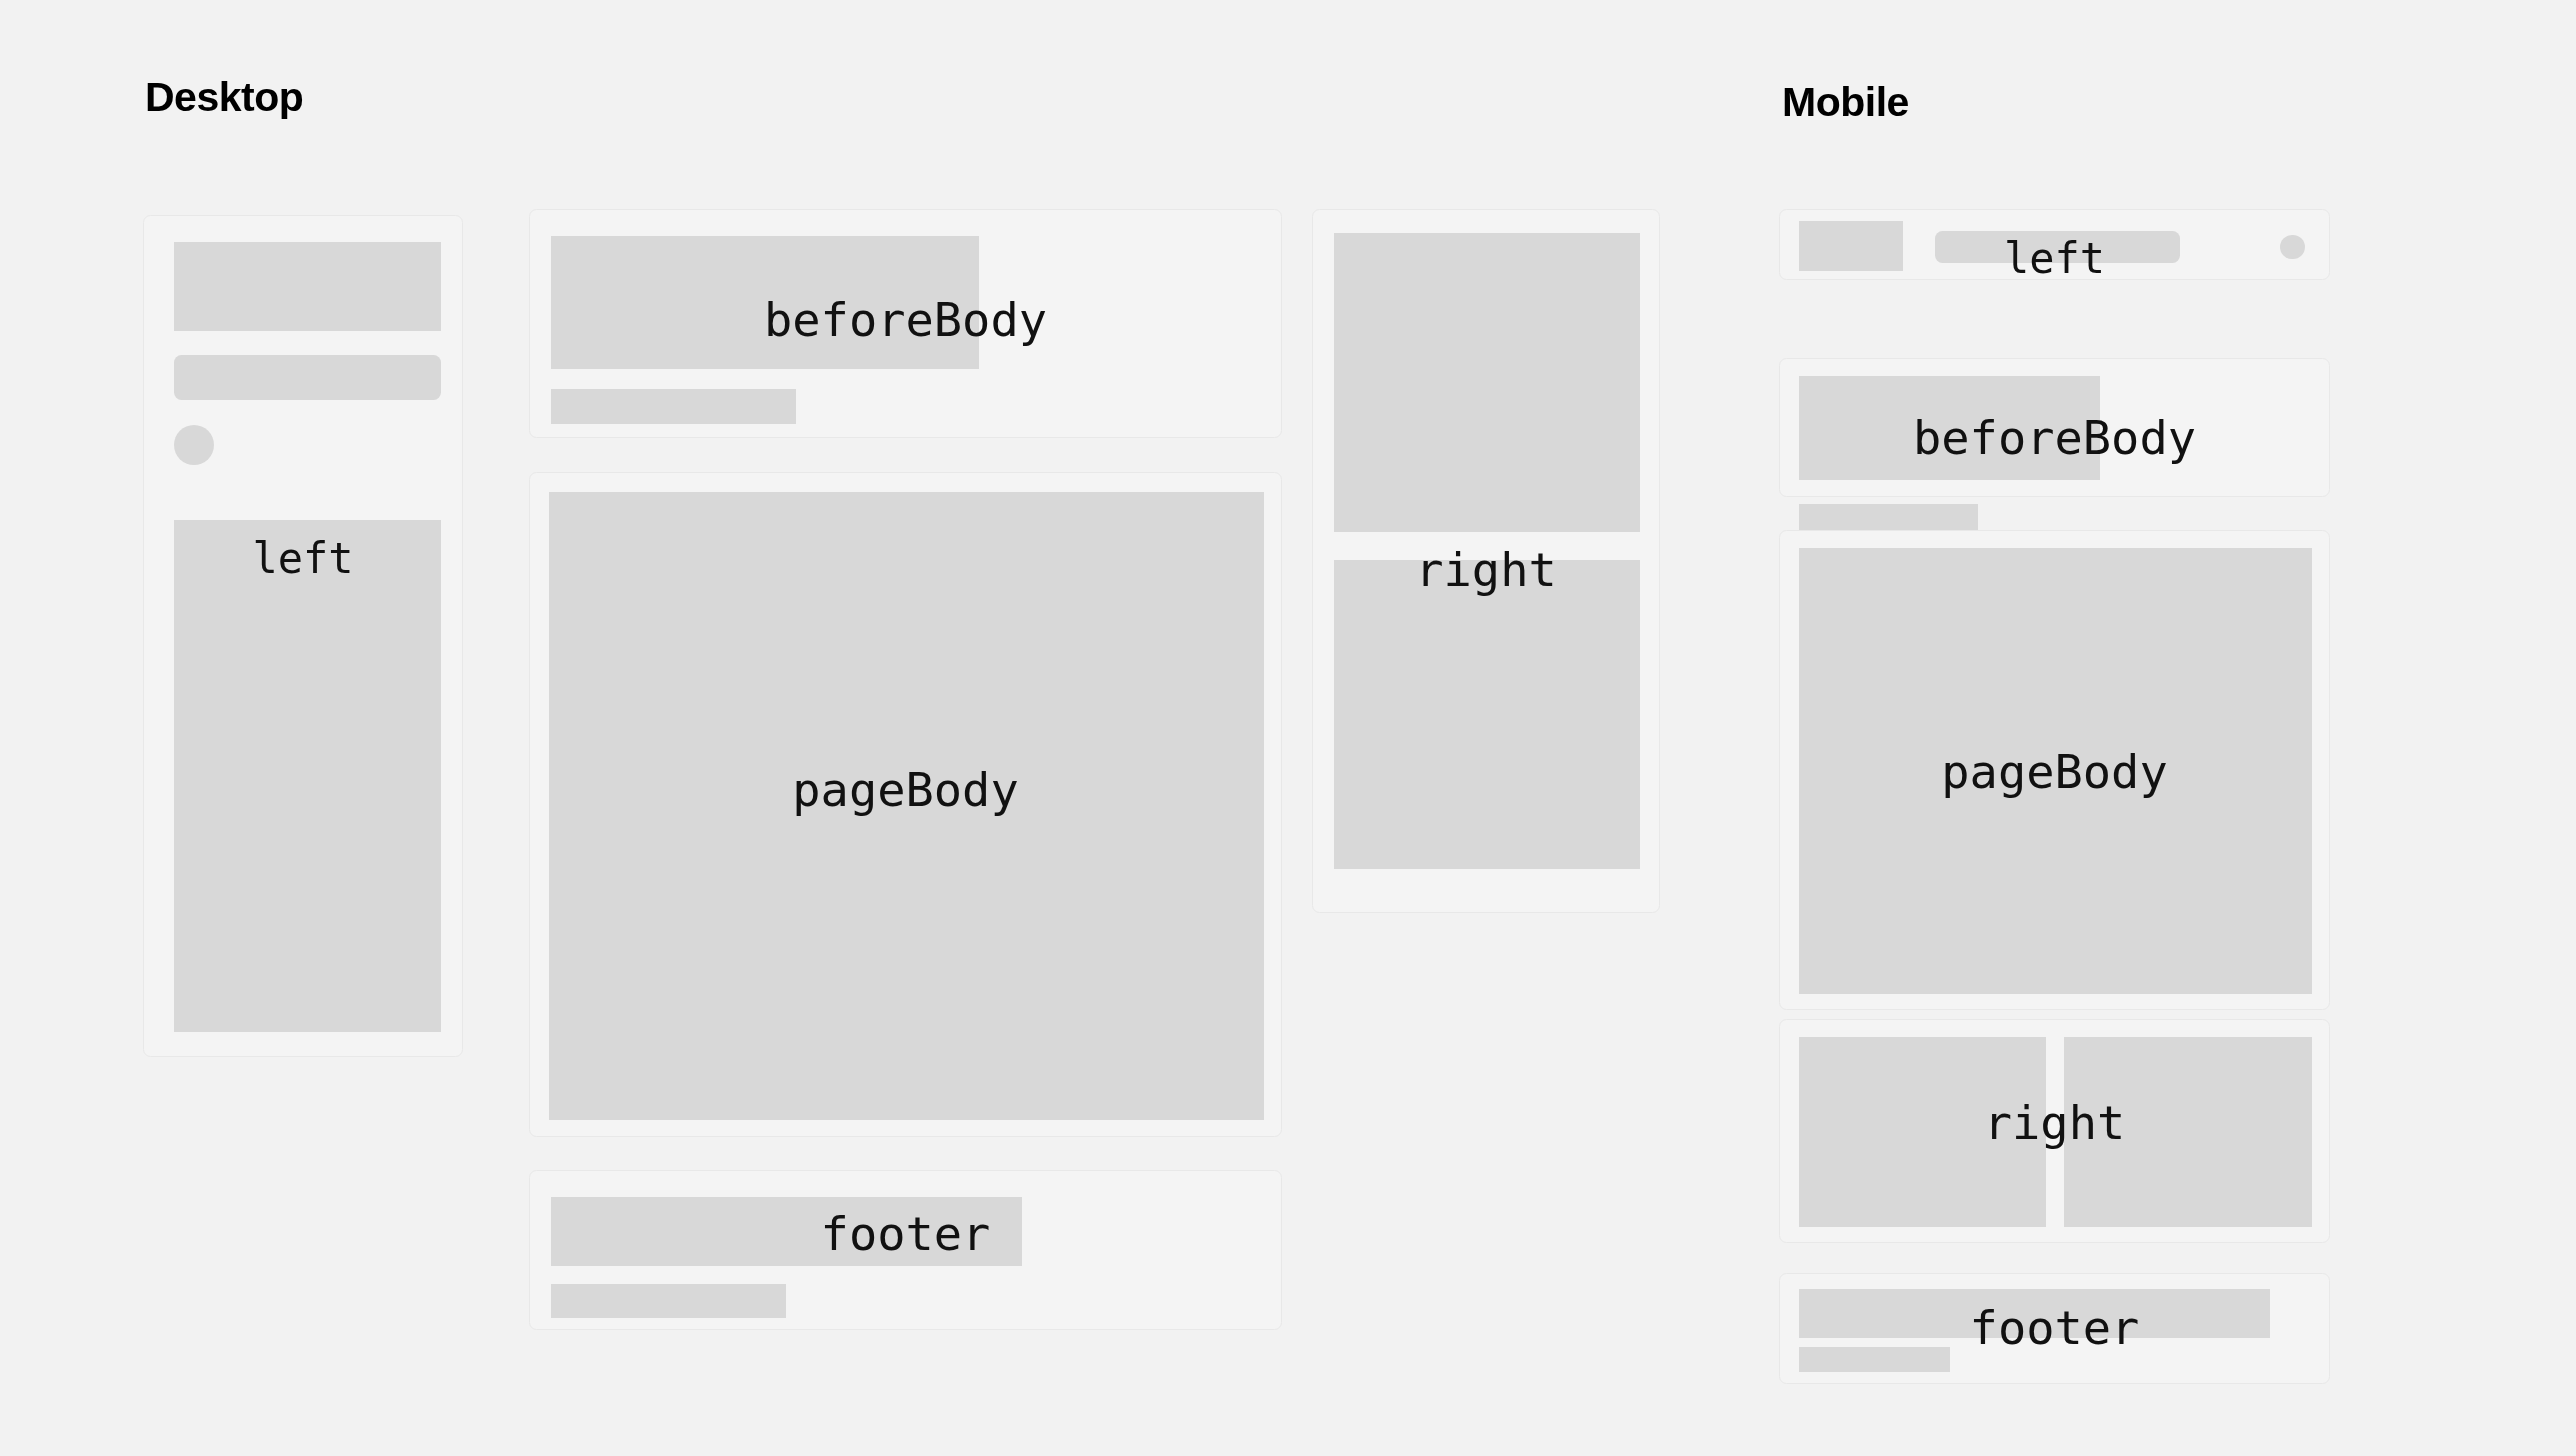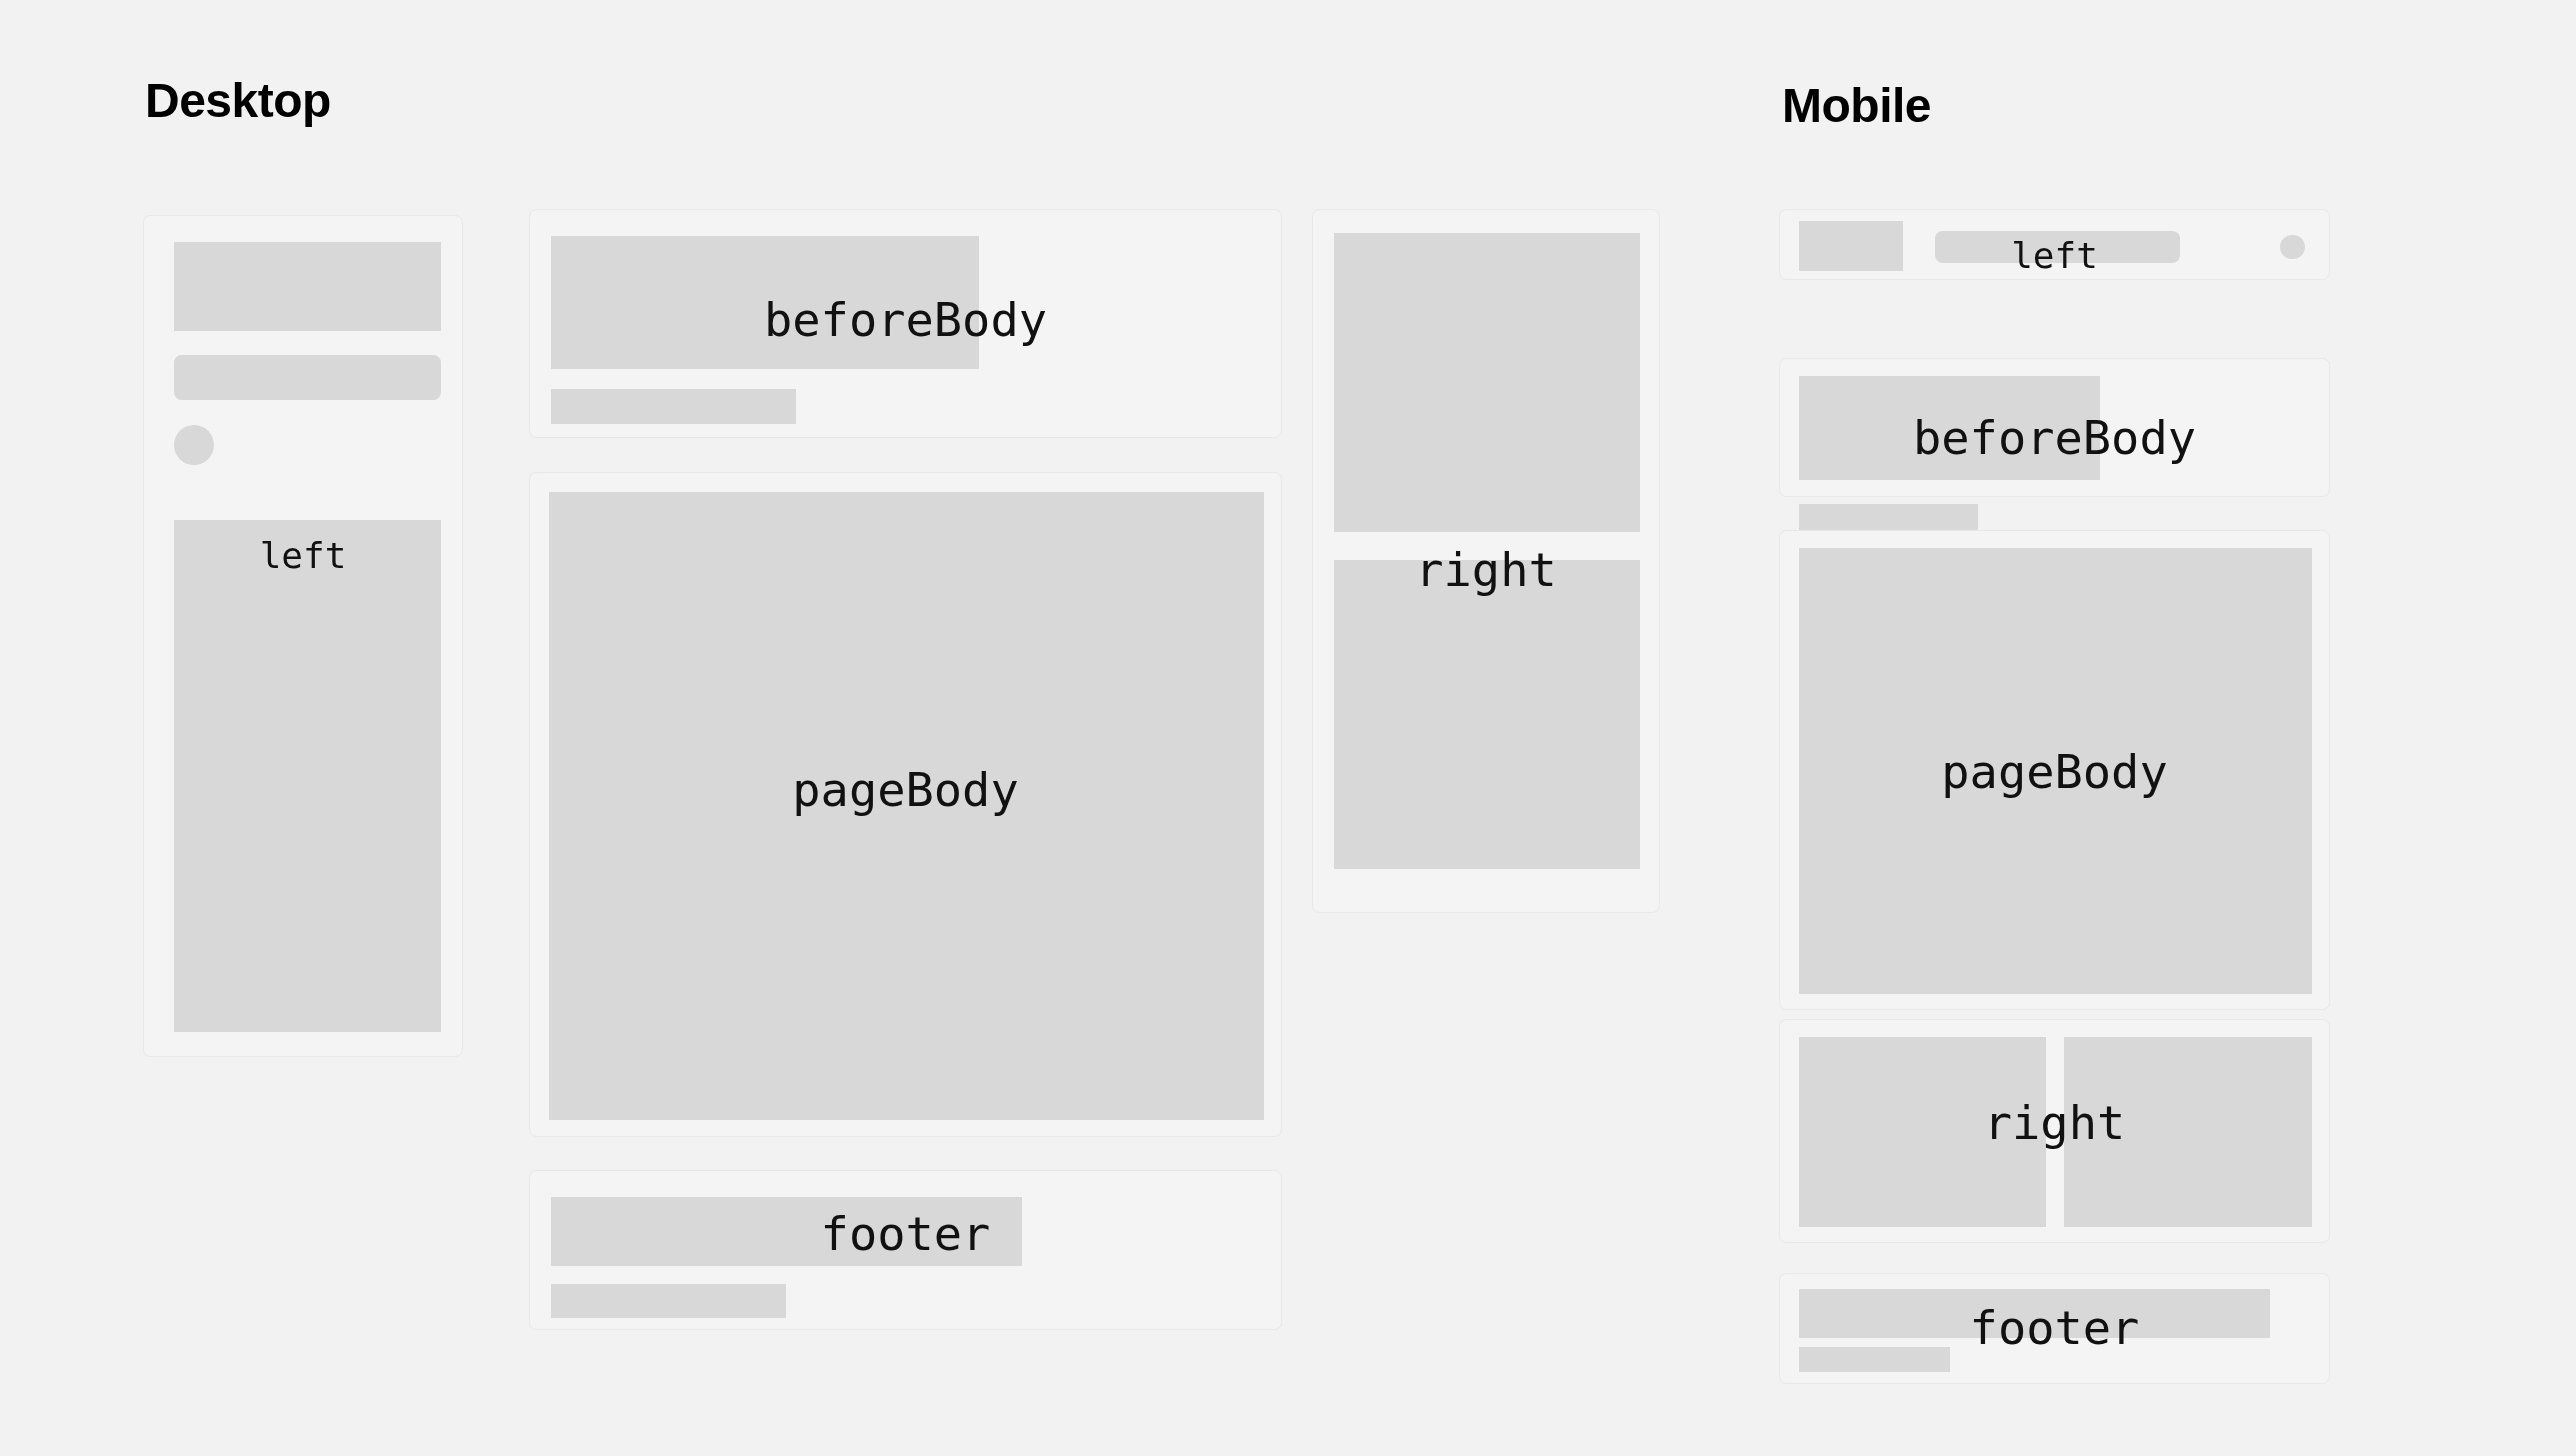--- a/index.html
+++ b/index.html
@@ -17,21 +17,21 @@
     width: 2576px;
     height: 1456px;
     background: #f2f2f2;
   }
 
   
   .section-title {
     position: absolute;
     font-family: "Liberation Sans", sans-serif;
     font-weight: bold;
-    font-size: 48px;
+    font-size: 41px;
     letter-spacing: -0.5px;
     color: #000000;
     line-height: 1;
   }
   #title-desktop { left: 145px; top: 77px; }
   #title-mobile  { left: 1782px; top: 82px; }
 
   
   .card {
     position: absolute;
@@ -48,21 +48,21 @@
   .blk.round   { border-radius: 7.5px; }
   .blk.circle  { border-radius: 50%; }
 
   
   .label {
     position: absolute;
     left: 0;
     width: 100%;
     text-align: center;
     font-family: "DejaVu Sans Mono", "Liberation Mono", monospace;
-    font-size: 36px;
+    font-size: 42px;
     color: #111111;
     white-space: nowrap;
     pointer-events: none;
     line-height: 1;
   }
   .label.lg { font-size: 47px; }
 
   
 
   

